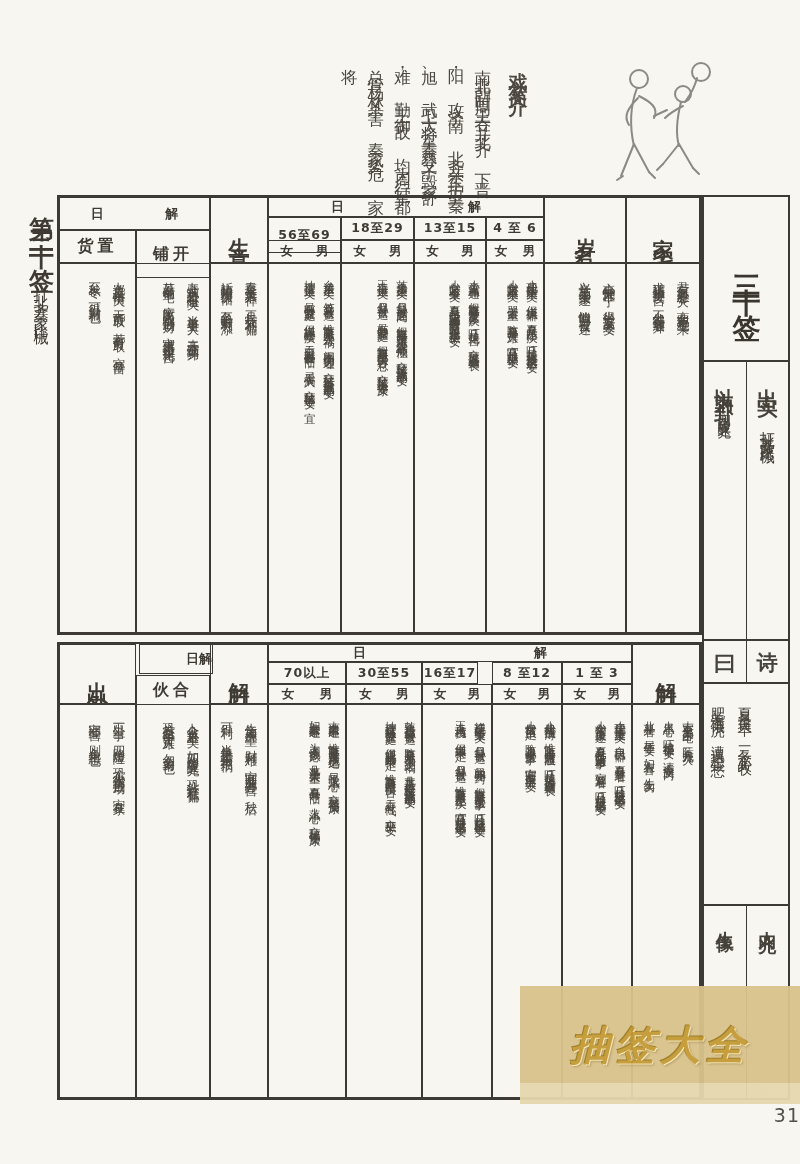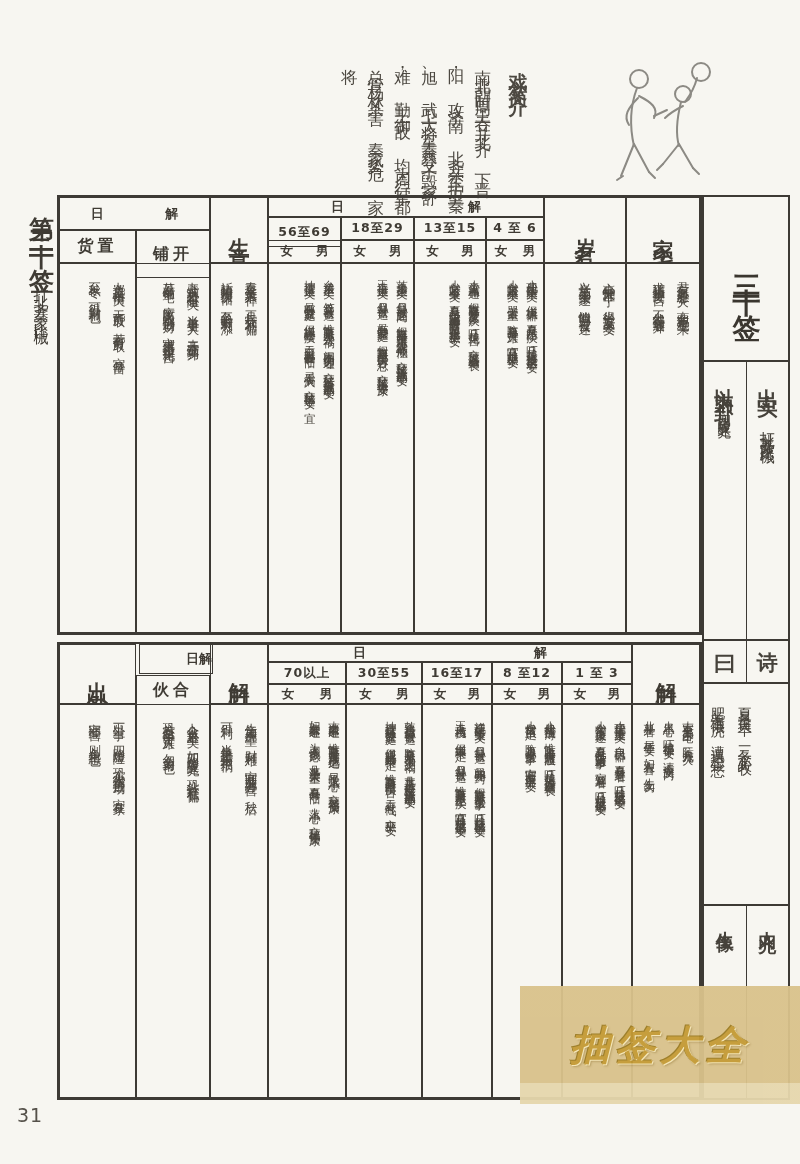--- a/index.html
+++ b/index.html
@@ -53,21 +53,21 @@
   #sb-poem .v { font-size:14.5px; letter-spacing:4px; line-height:1.85; padding-right:10px; }
   .nb { font-size:18px; font-weight:700; letter-spacing:5px; }
 
   
   #watermark { position:absolute; left:520px; top:986px; width:280px; height:118px; z-index:5;
     background:linear-gradient(#d9c28b 0 82%, #e6d7ad 82% 100%); opacity:.95;
     display:flex; align-items:center; justify-content:center; }
   #watermark span { font-size:40px; font-weight:700; letter-spacing:5px; color:#c49a34;
     text-shadow:1px 1px 0 #f4e5b4, -1px -1px 0 #9a7a22, 2px 2px 2px rgba(120,90,20,.35);font-style:italic; }
 
-  #pagenum { position:absolute; left:17px; right:0; top:1104px; text-align:left;
+  #pagenum { position:absolute; left:0; right:0; top:1104px; text-align:right;
     font-size:19px; color:#55514a; letter-spacing:1px; }
 </style>
 </head>
 <body>
 
 <div id="page">
 
   <div id="synopsis">
     <div class="syn-title">戏文简介</div>
     <div>南北朝时周王吞并北齐，下晋阳，攻济南。北齐亲军护卫秦旭、武卫大将军秦彝父子毁家舒难，勤王御敌，均为周行军都总管杨林杀害，秦家势危，家将</div>
@@ -105,21 +105,21 @@
     <div class="c hcell" style="left:77px;top:33px;width:74px;height:48px">
         <span>铺开</span>
       </div>
     <div class="c hcell" style="left:151px;top:0;width:58px;height:66px">
         <span class="vlab">生意</span>
       </div>
     <div class="c strip" style="left:209px;top:0;width:276px;height:20px">
       <span>日</span>
       <span>解</span>
     </div>
-    <div class="c rng" style="left:209px;top:20px;width:73px;height:30px">56至69</div>
+    <div class="c rng" style="left:209px;top:20px;width:73px;height:36px">56至69</div>
     <div class="c rng" style="left:282px;top:20px;width:73px;height:23px">18至29</div>
     <div class="c rng" style="left:355px;top:20px;width:72px;height:23px">13至15</div>
     <div class="c rng" style="left:427px;top:20px;width:58px;height:23px">4 至 6</div>
     <div class="c fm" style="left:209px;top:43px;width:73px;height:23px">
         <span>女</span>
         <span>男</span>
       </div>
     <div class="c fm" style="left:282px;top:43px;width:73px;height:23px">
         <span>女</span>
         <span>男</span>
@@ -189,21 +189,21 @@
       </div>
     <div class="c hcell" style="left:151px;top:0;width:58px;height:60px">
         <span class="vlab">解曰</span>
       </div>
     <div class="c strip" style="left:209px;top:0;width:364px;height:18px">
       <span>日</span>
       <span>解</span>
     </div>
     <div class="c rng" style="left:209px;top:18px;width:78px;height:22px">70以上</div>
     <div class="c rng" style="left:287px;top:18px;width:76px;height:22px">30至55</div>
-    <div class="c rng" style="left:363px;top:18px;width:70px;height:22px">16至17</div>
+    <div class="c rng" style="left:363px;top:18px;width:56px;height:22px">16至17</div>
     <div class="c rng" style="left:433px;top:18px;width:70px;height:22px">8 至12</div>
     <div class="c rng" style="left:503px;top:18px;width:70px;height:22px">1 至 3</div>
     <div class="c fm" style="left:209px;top:40px;width:78px;height:20px">
         <span>女</span>
         <span>男</span>
       </div>
     <div class="c fm" style="left:287px;top:40px;width:76px;height:20px">
         <span>女</span>
         <span>男</span>
       </div>

